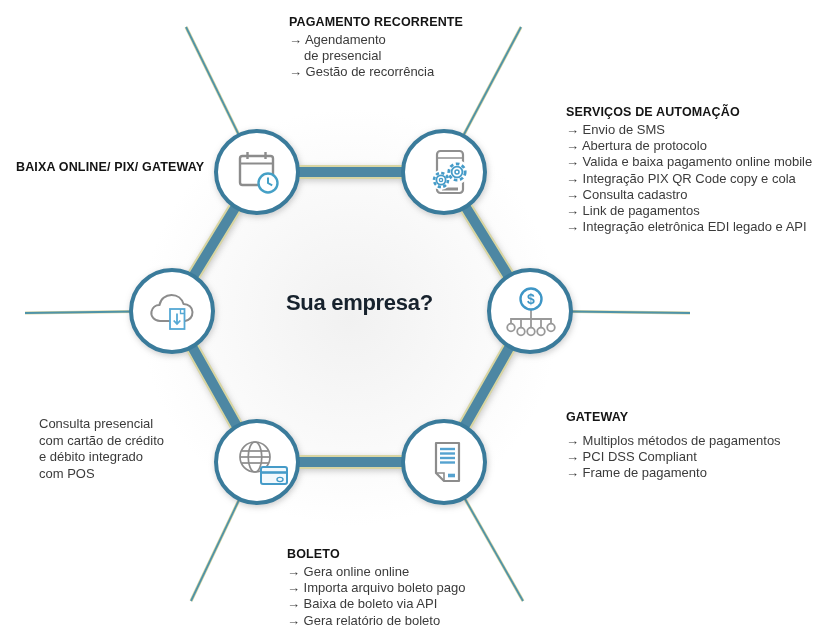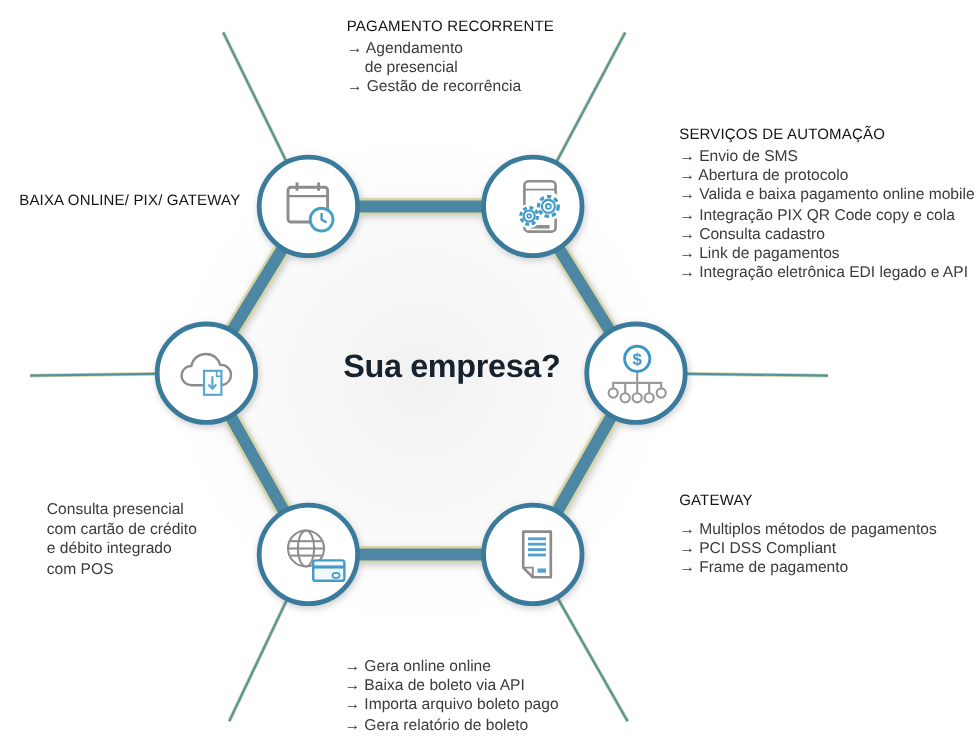--- a/index.html
+++ b/index.html
@@ -9,34 +9,34 @@
     overflow:hidden;
     font-family:"Liberation Sans",sans-serif;
     background:
       radial-gradient(circle 290px at 350px 317px, #f1f1f1 0%, rgba(241,241,241,0) 72%),
       #ffffff;
   }
   .diagram-svg{position:absolute;left:0;top:0;}
   .hex-group{filter:drop-shadow(1px 2px 3px rgba(90,90,90,.30));}
   .section{position:absolute;}
   .sec-title{
-    font-size:12.5px;font-weight:400;color:#141414;
+    font-size:12.5px;font-weight:700;color:#141414;
     letter-spacing:.15px;margin-bottom:3px;white-space:pre;
   }
   .sec-item{
     font-size:13px;color:#3b3b3b;line-height:16.2px;
     white-space:pre;padding-left:15px;text-indent:-15px;
   }
   .sec-desc{
     font-size:13px;color:#3b3b3b;line-height:16.5px;white-space:pre;
   }
   .sec-gateway .sec-items{margin-top:9px;}
   .center-label{
     position:absolute;left:286px;top:290px;
-    font-size:27px;font-weight:700;color:#17222d;letter-spacing:-.3px;
+    font-size:22px;font-weight:700;color:#17222d;letter-spacing:-.3px;
     white-space:pre;
   }
   .s-pagamento{left:289px;top:15px;width:210px;}
   .s-servicos{left:566px;top:105px;width:300px;}
   .s-baixa{left:16px;top:160px;width:180px;}
   .s-gateway{left:566px;top:410px;width:260px;}
   .s-tef{left:39px;top:416px;width:160px;}
   .s-boleto{left:287px;top:547px;width:250px;}
 </style>
 </head>
@@ -192,21 +192,22 @@
   </div>
 
   <div class="section s-tef">
     <div class="sec-desc">Consulta presencial
 com cartão de crédito
 e débito integrado
 com POS</div>
   </div>
 
   <div class="section s-boleto">
+    <div class="sec-title">BOLETO</div>
     <div class="sec-items">
       <div class="sec-item">→ Gera online online</div>
+      <div class="sec-item">→ Importa arquivo boleto pago</div>
       <div class="sec-item">→ Baixa de boleto via API</div>
-      <div class="sec-item">→ Importa arquivo boleto pago</div>
       <div class="sec-item">→ Gera relatório de boleto</div>
     </div>
   </div>
 
 </div>
 
 </body></html>

